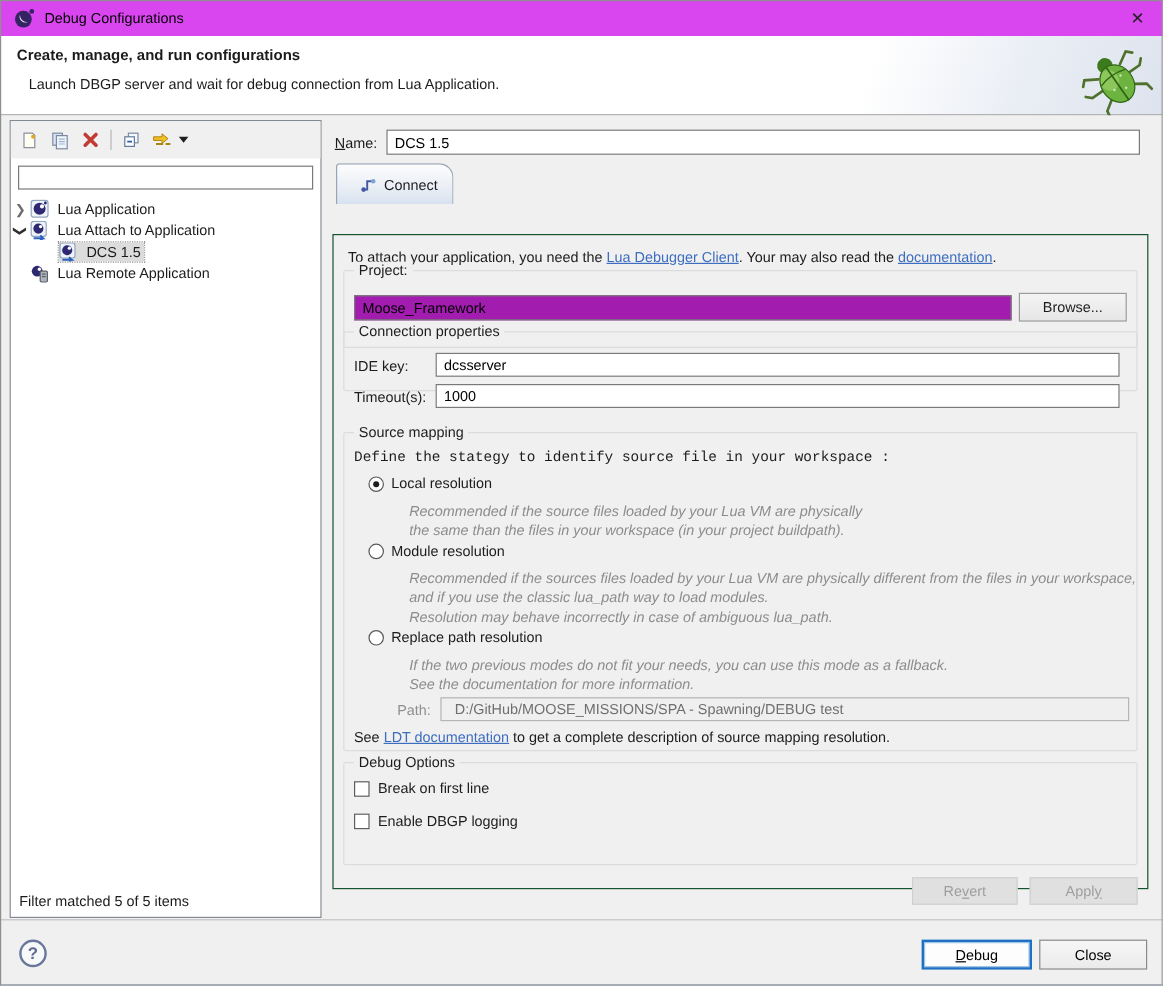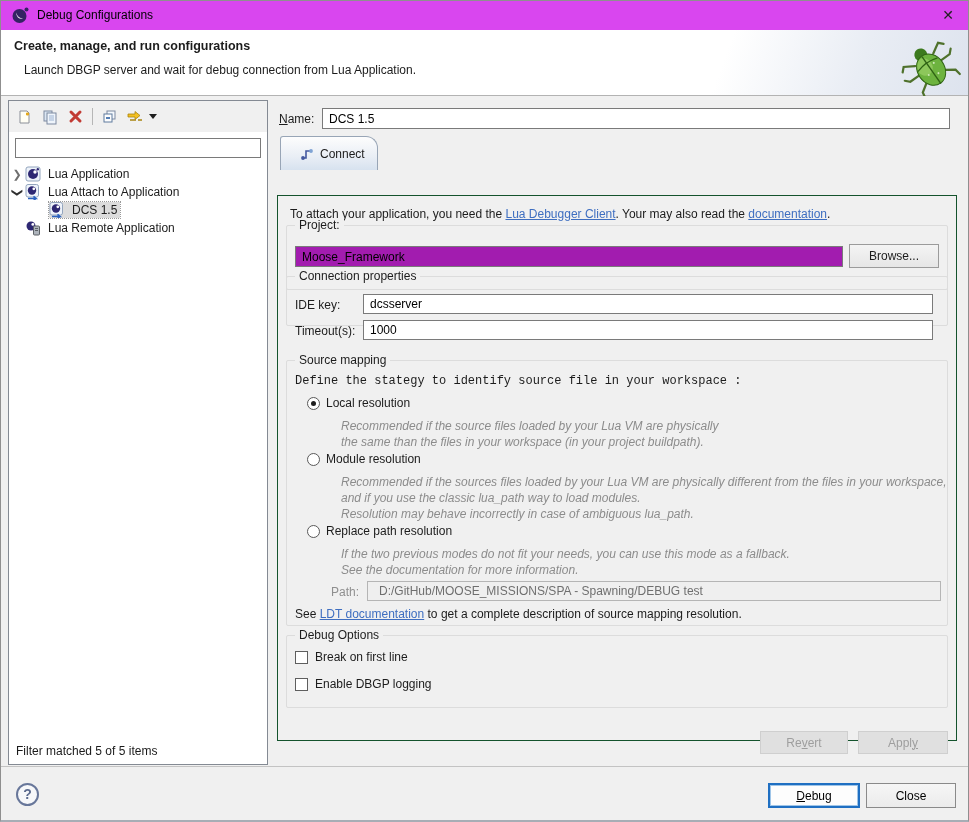--- a/index.html
+++ b/index.html
@@ -83,21 +83,21 @@
   .r-local { left:20px; top:35px; }
   .d-l1 { top:58px; } .d-l2 { top:74px; }
   .r-module { left:20px; top:91px; }
   .d-m1 { top:114px; } .d-m2 { top:130px; } .d-m3 { top:146px; }
   .r-replace { left:20px; top:163px; }
   .d-r1 { top:186px; } .d-r2 { top:202px; }
   .path-label { position:absolute; left:44px; top:224px; color:#8f8f8f; }
   .path-input { position:absolute; left:80px; top:220px; width:574px; height:20px; border:1px solid #b5b5b5; background:#efefef; color:#6f6f6f; font:12px "Liberation Sans",sans-serif; padding:1px 11px; }
   .ldt-line { position:absolute; left:8px; top:246px;text-align:right; }
 
-  .g-debug { left:8px; top:439px; width:662px; height:73px; }
+  .g-debug { left:8px; top:439px; width:662px; height:86px; }
   .check-row { position:absolute; display:flex; align-items:center; gap:7px; cursor:pointer; }
   .checkbox { width:13px; height:13px; border:1px solid #5e5e5e; background:#fff; flex:0 0 13px; }
   .c1 { left:8px; top:14px; }
   .c2 { left:8px; top:41px; }
 
   .btn { font:12px "Liberation Sans",sans-serif; text-align:center; cursor:pointer; }
   .revert-btn, .apply-btn { position:absolute; top:631px; height:23px; background:#e0e0e0; border:1px solid #cfcfcf; color:#9e9e9e; cursor:default; }
   .revert-btn { left:483px; width:88px; }
   .apply-btn { left:581px; width:90px; }
 

